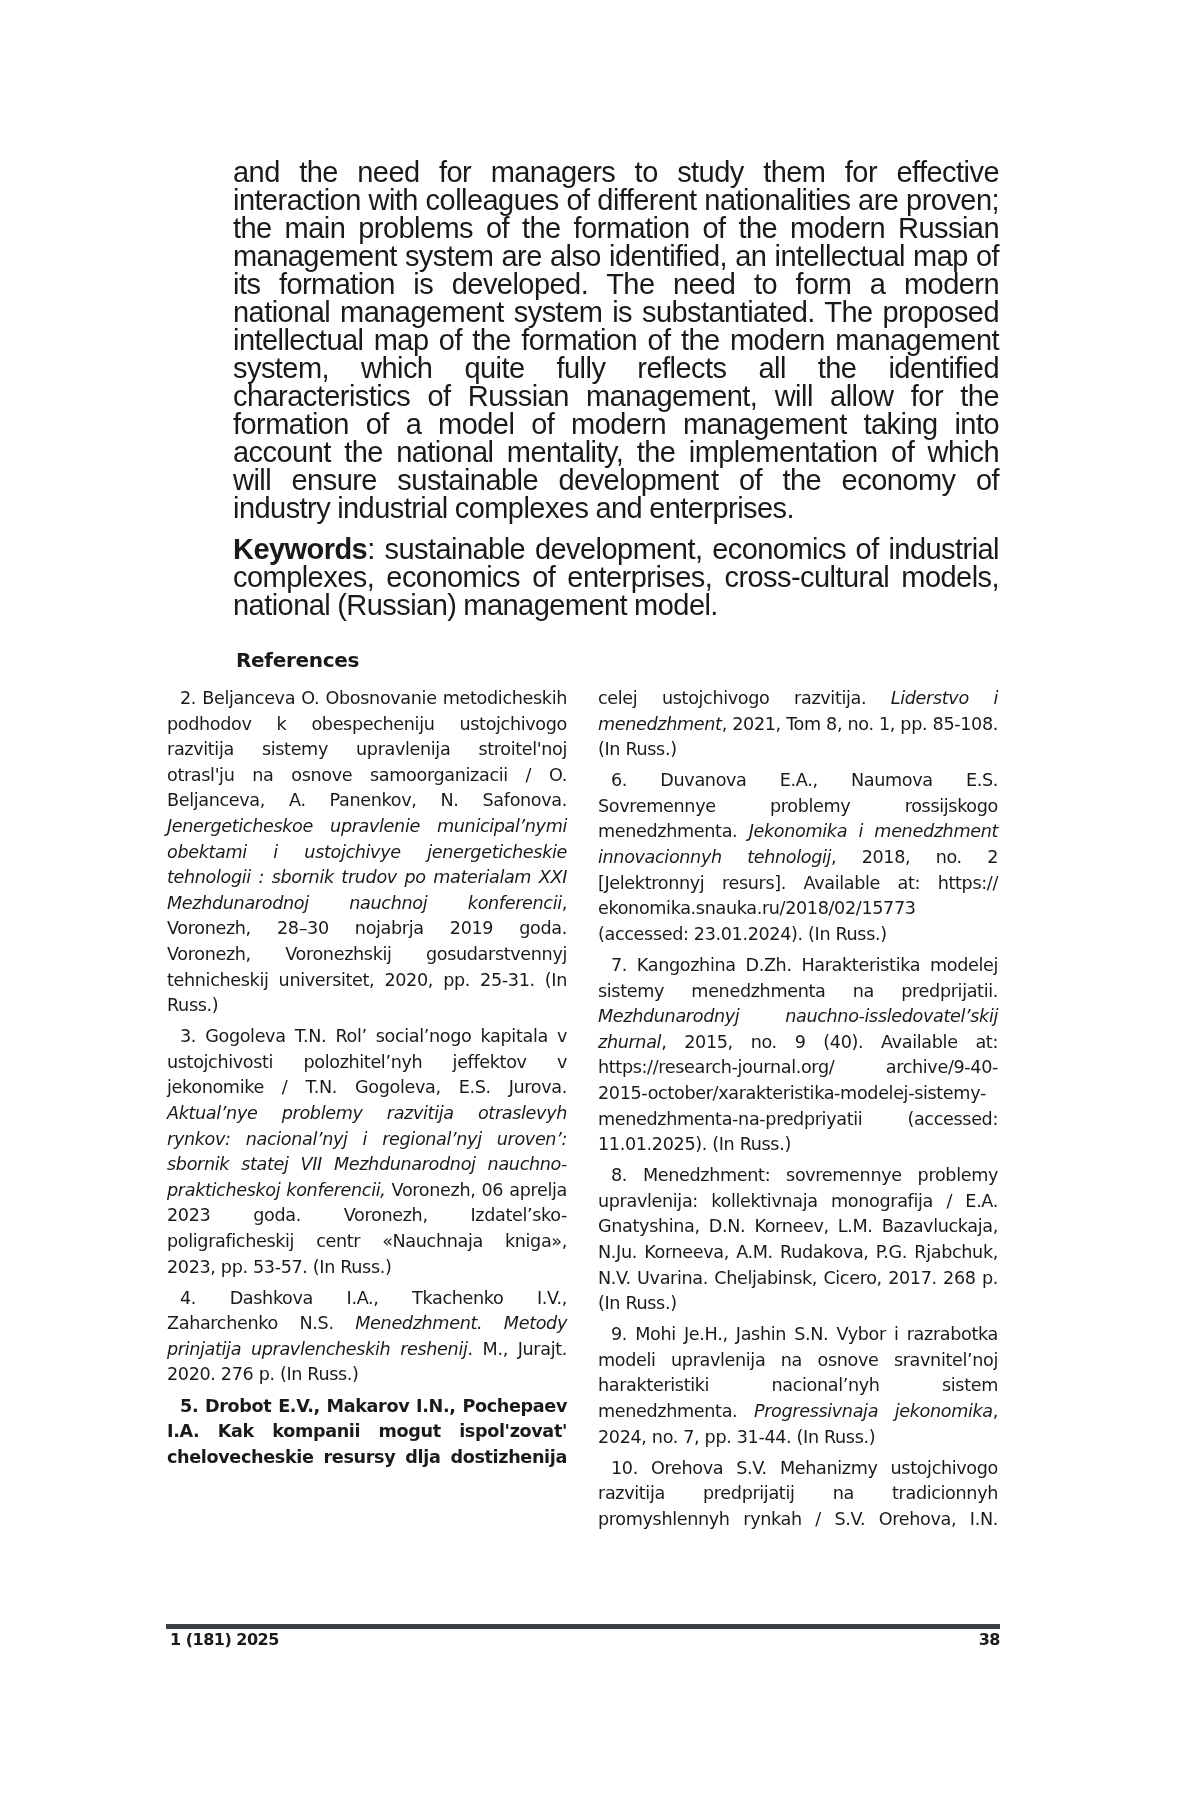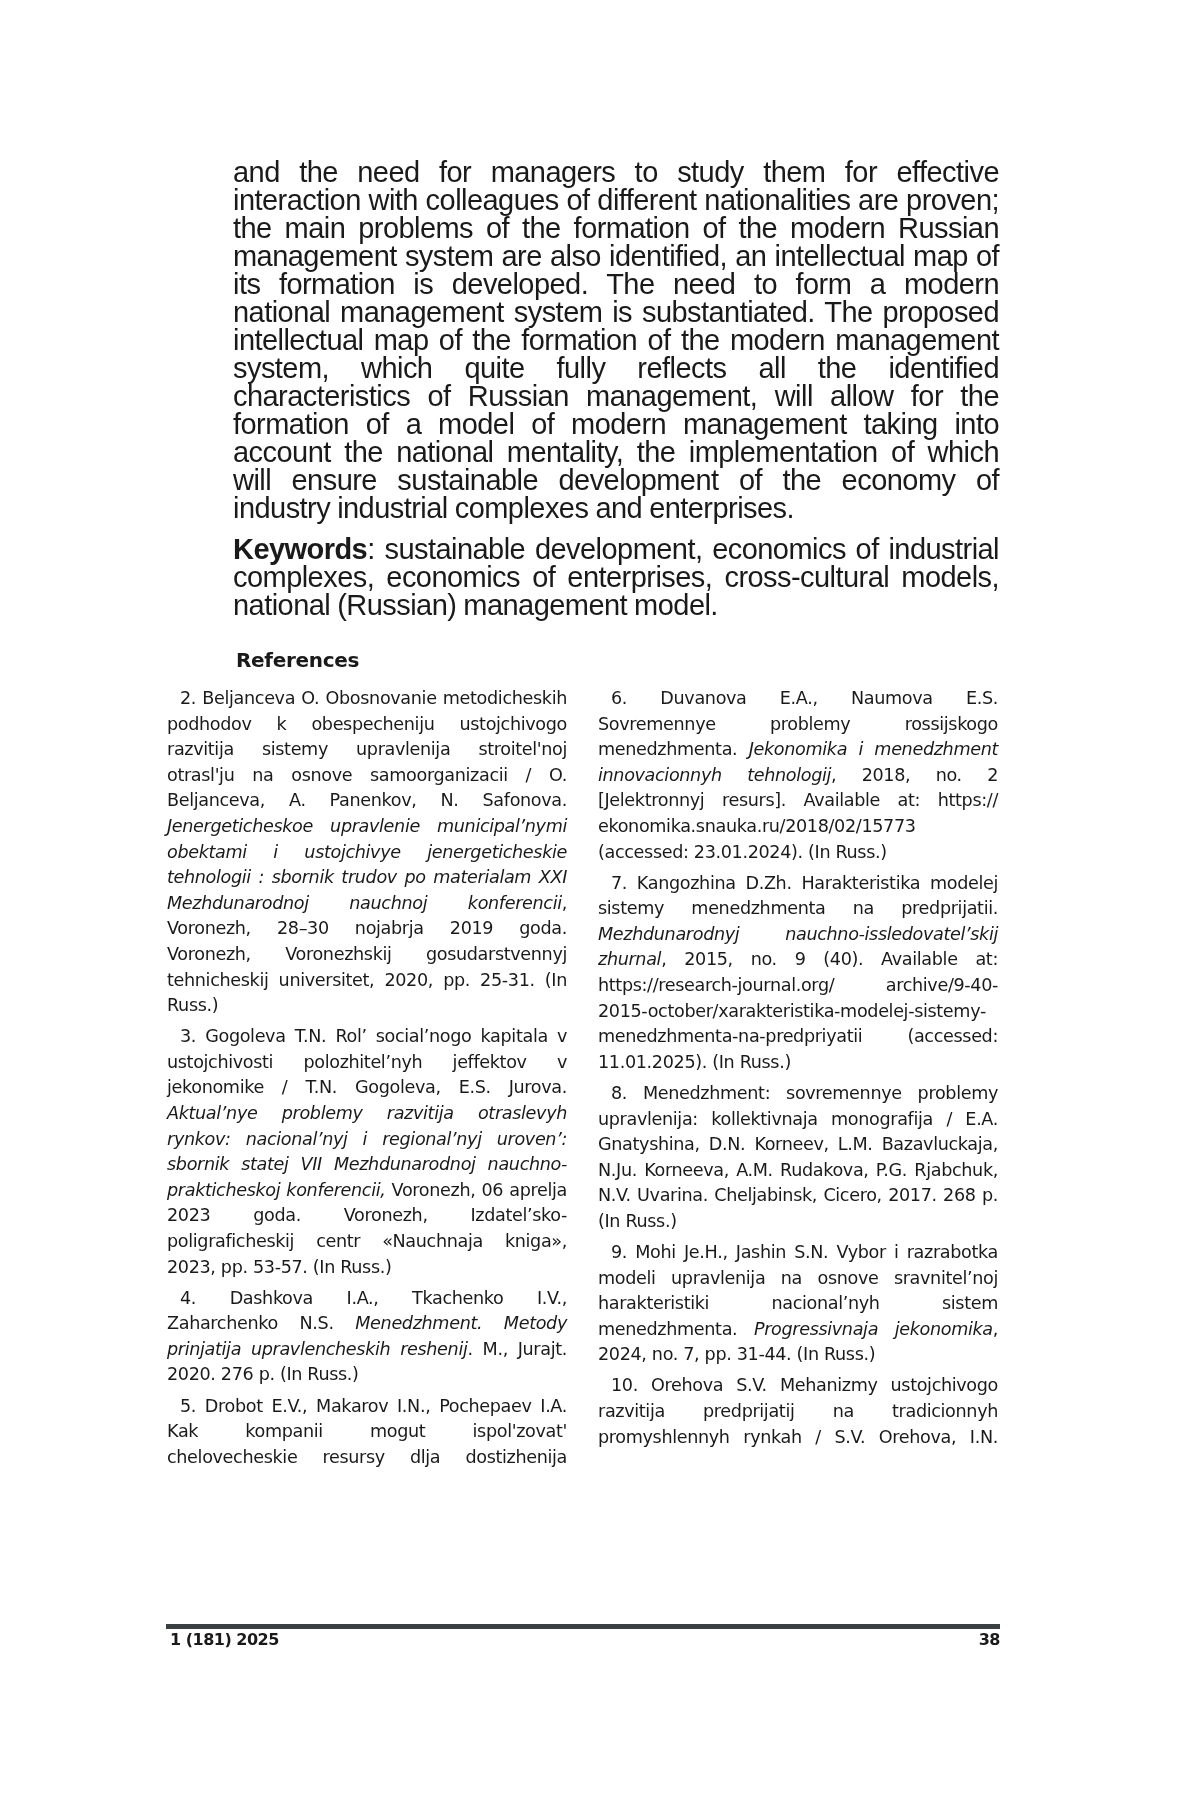--- a/index.html
+++ b/index.html
@@ -43,24 +43,25 @@
   <p>and the need for managers to study them for effective interaction with colleagues of different nationalities are proven; the main problems of the formation of the modern Russian management system are also identified, an intellectual map of its formation is developed. The need to form a modern national management system is substantiated. The proposed intellectual map of the formation of the modern management system, which quite fully reflects all the identified characteristics of Russian management, will allow for the formation of a model of modern management taking into account the national mentality, the implementation of which will ensure sustainable development of the economy of industry industrial complexes and enterprises.</p>
   <p class="keywords"><span class="kw-label">Keywords</span><span>: sustainable development, economics of industrial complexes, economics of enterprises, cross-cultural models, national (Russian) management model.</span></p>
 </div>
 
 <div class="refs-heading">References</div>
 
 <div class="col col-left">
   <p class="ref"><span>2.</span><span> Beljanceva O. Obosnovanie metodicheskih podhodov k obespecheniju ustojchivogo razvitija sistemy upravlenija stroitel'noj otrasl'ju na osnove samoorganizacii / O. Beljanceva, A. Panenkov, N. Safonova. </span><i>Jenergeticheskoe upravlenie municipal’nymi obektami i ustojchivye jenergeticheskie tehnologii : sbornik trudov po materialam XXI Mezhdunarodnoj nauchnoj konferencii</i><span>, Voronezh, 28–30 nojabrja 2019 goda. Voronezh, Voronezhskij gosudarstvennyj tehnicheskij universitet, 2020, pp. 25-31. (In Russ.)</span></p>
   <p class="ref"><span>3.</span><span> Gogoleva T.N. Rol’ social’nogo kapitala v ustojchivosti polozhitel’nyh jeffektov v jekonomike / T.N. Gogoleva, E.S. Jurova. </span><i>Aktual’nye problemy razvitija otraslevyh rynkov: nacional’nyj i regional’nyj uroven’: sbornik statej VII Mezhdunarodnoj nauchno-prakticheskoj konferencii,</i><span> Voronezh, 06 aprelja 2023 goda. Voronezh, Izdatel’sko-poligraficheskij centr «Nauchnaja kniga», 2023, pp. 53-57. (In Russ.)</span></p>
   <p class="ref"><span>4.</span><span> Dashkova I.A., Tkachenko I.V., Zaharchenko N.S. </span><i>Menedzhment. Metody prinjatija upravlencheskih reshenij</i><span>. M., Jurajt. 2020. 276 p. (In Russ.)</span></p>
-  <p class="ref" style="text-align-last:justify;"><span>5.</span><span> Drobot E.V., Makarov I.N., Pochepaev I.A. Kak kompanii mogut ispol'zovat' chelovecheskie resursy dlja dostizhenija</span></p>
+  <p class="ref" style="text-align-last:justify;font-weight:bold;"><span>5.</span><span> Drobot E.V., Makarov I.N., Pochepaev I.A. Kak kompanii mogut ispol'zovat' chelovecheskie resursy dlja dostizhenija</span></p>
 </div>
 
 <div class="col col-right">
+  <p class="ref cont"><span>celej ustojchivogo razvitija. </span><i>Liderstvo i menedzhment</i><span>, 2021, Tom 8, no. 1, pp. 85-108. (In Russ.)</span></p>
   <p class="ref"><span>6.</span><span> Duvanova E.A., Naumova E.S. Sovremennye problemy rossijskogo menedzhmenta. </span><i>Jekonomika i menedzhment innovacionnyh tehnologij</i><span>, 2018, no. 2 [Jelektronnyj resurs]. Available at: https:// ekonomika.snauka.ru/2018/02/15773 (accessed: 23.01.2024). (In Russ.)</span></p>
   <p class="ref"><span>7.</span><span> Kangozhina D.Zh. Harakteristika modelej sistemy menedzhmenta na predprijatii. </span><i>Mezhdunarodnyj nauchno-issledovatel’skij zhurnal</i><span>, 2015, no. 9 (40). Available at: https://research-journal.org/ archive/9-40-2015-october/xarakteristika-modelej-sistemy-menedzhmenta-na-predpriyatii (accessed: 11.01.2025). (In Russ.)</span></p>
   <p class="ref"><span>8.</span><span> Menedzhment: sovremennye problemy upravlenija: kollektivnaja monografija / E.A. Gnatyshina, D.N. Korneev, L.M. Bazavluckaja, N.Ju. Korneeva, A.M. Rudakova, P.G. Rjabchuk, N.V. Uvarina. Cheljabinsk, Cicero, 2017. 268 p. (In Russ.)</span></p>
   <p class="ref"><span>9.</span><span> Mohi Je.H., Jashin S.N. Vybor i razrabotka modeli upravlenija na osnove sravnitel’noj harakteristiki nacional’nyh sistem menedzhmenta. </span><i>Progressivnaja jekonomika</i><span>, 2024, no. 7, pp. 31-44. (In Russ.)</span></p>
   <p class="ref" style="text-align-last:justify;"><span>10.</span><span> Orehova S.V. Mehanizmy ustojchivogo razvitija predprijatij na tradicionnyh promyshlennyh rynkah / S.V. Orehova, I.N.</span></p>
 </div>
 
 <div class="footer-rule" style="background: rgb(59, 64, 67);"></div>
 <div class="footer-issue">1 (181) 2025</div>
 <div class="footer-page">38</div>

